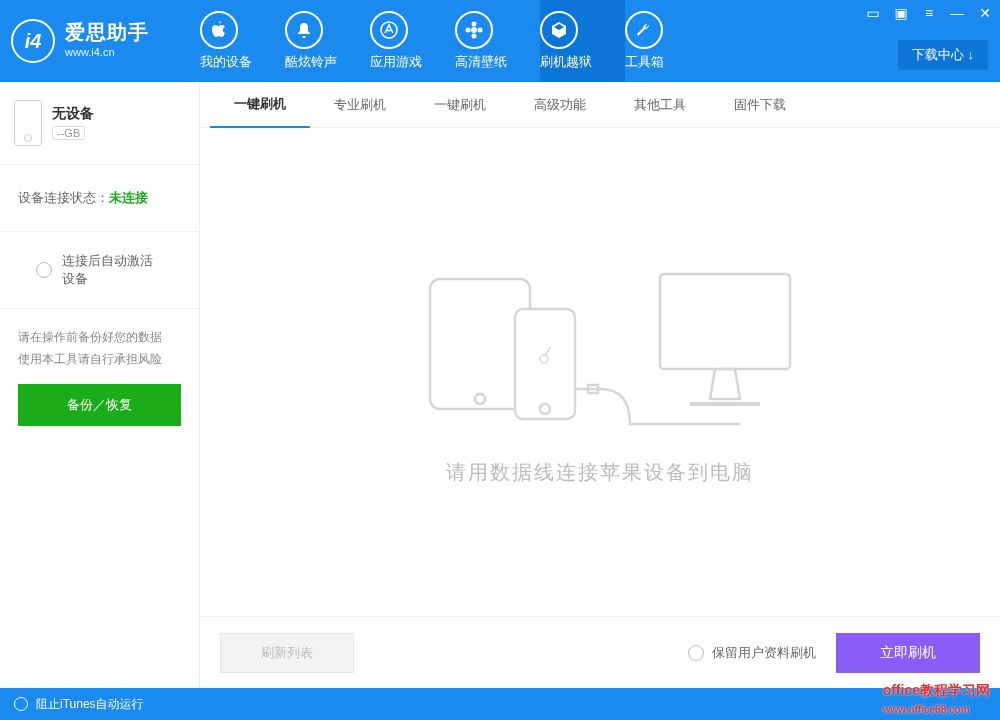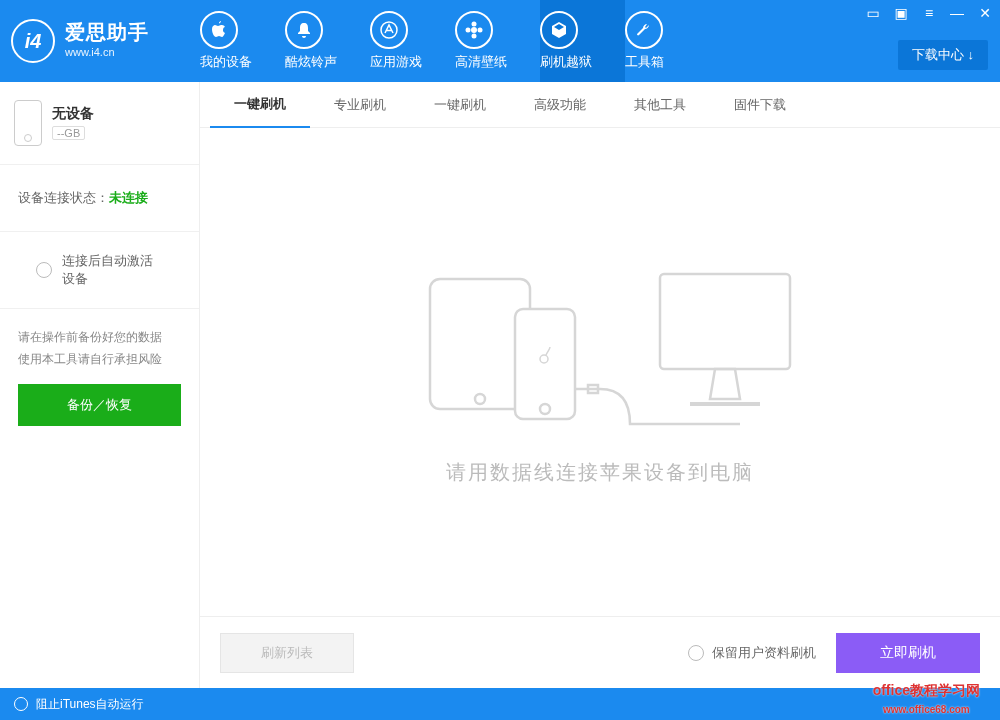--- a/index.html
+++ b/index.html
@@ -49,21 +49,21 @@
 .prompt { font-size: 20px; color: #bbb; letter-spacing: 2px; }
 
 .bottom-bar { height: 72px; border-top: 1px solid #eee; display: flex; align-items: center; padding: 0 20px; gap: 20px; }
 .refresh-btn { background: #f3f3f3; color: #bbb; padding: 10px 40px; font-size: 13px; border: 1px solid #e5e5e5; }
 .spacer { flex: 1; }
 .keep-data { display: flex; align-items: center; gap: 8px; font-size: 13px; color: #666; }
 .flash-btn { background: #8b5cf6; color: #fff; padding: 11px 44px; font-size: 14px; cursor: pointer; }
 
 .footer { height: 32px; background: #1b8aef; display: flex; align-items: center; padding: 0 14px; color: #fff; font-size: 12px; position: relative; }
 .footer .radio-circle { border-color: #fff; width: 14px; height: 14px; margin-right: 8px; }
-.watermark { position: absolute; right: 20px; bottom: 4px; font-size: 14px; color: #d33; font-weight: bold; text-shadow: 0 0 2px #fff; text-align: center; }
+.watermark { position: absolute; right: 10px; bottom: 4px; font-size: 14px; color: #d33; font-weight: bold; text-shadow: 0 0 2px #fff; }
 .watermark-sub { font-size: 10px; color: #d33; }
 </style>
 </head>
 <body>
 
 <div class="header">
   <div class="logo-area">
     <div class="logo-circle">i4</div>
     <div class="logo-text">
       <div class="logo-title">爱思助手</div>

